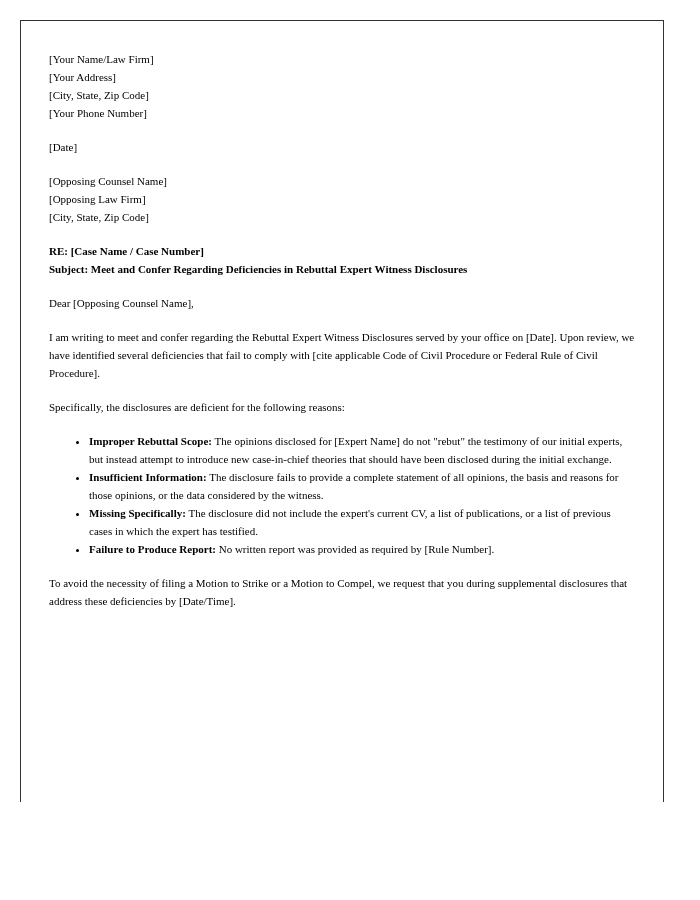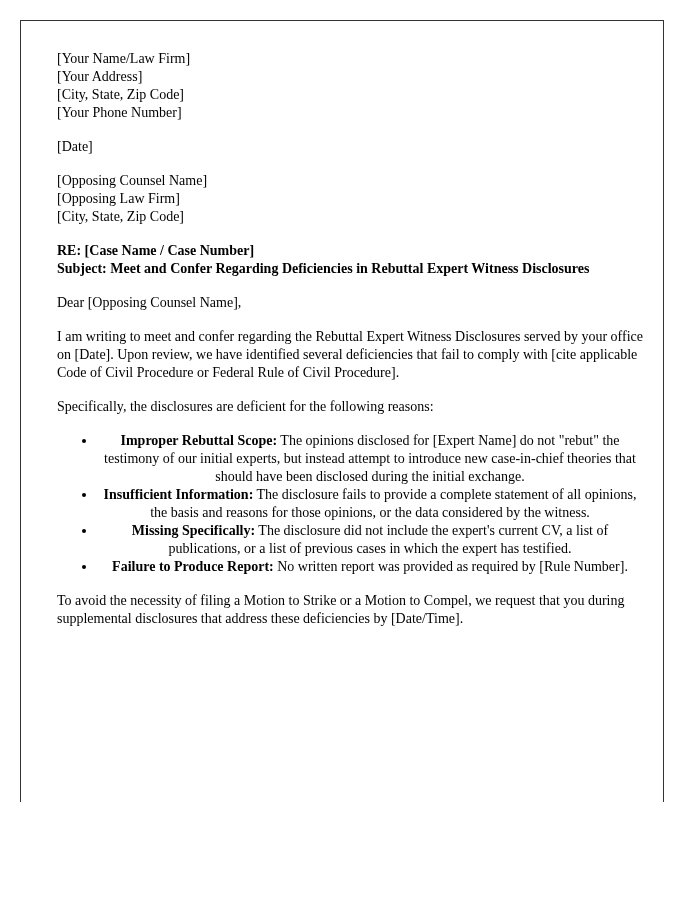--- a/index.html
+++ b/index.html
@@ -24,32 +24,30 @@
       border-top: 1px solid #333333;
       border-left: 1px solid #333333;
       border-right: 1px solid #333333;
       box-sizing: border-box;
     }
     .content {
       position: absolute;
       left: 28px;
       top: 29px;
       width: 586px;
-      font-size: 14px;
+      font-size: 11px;
       line-height: 18px;
-      margin-left: 8px;
     }
     .block { margin: 0 0 16px 0; }
     .line { display: block; white-space: nowrap; }
     .bold { font-weight: bold; }
     p { margin: 0 0 16px 0; }
     ul {
       margin: 0 0 16px 0;
       padding-left: 40px;
-      text-align: center;
     }
     ul li {
       margin: 0;
       padding: 0;
     }
   </style>
 </head>
 <body>
 
 <div class="page">

